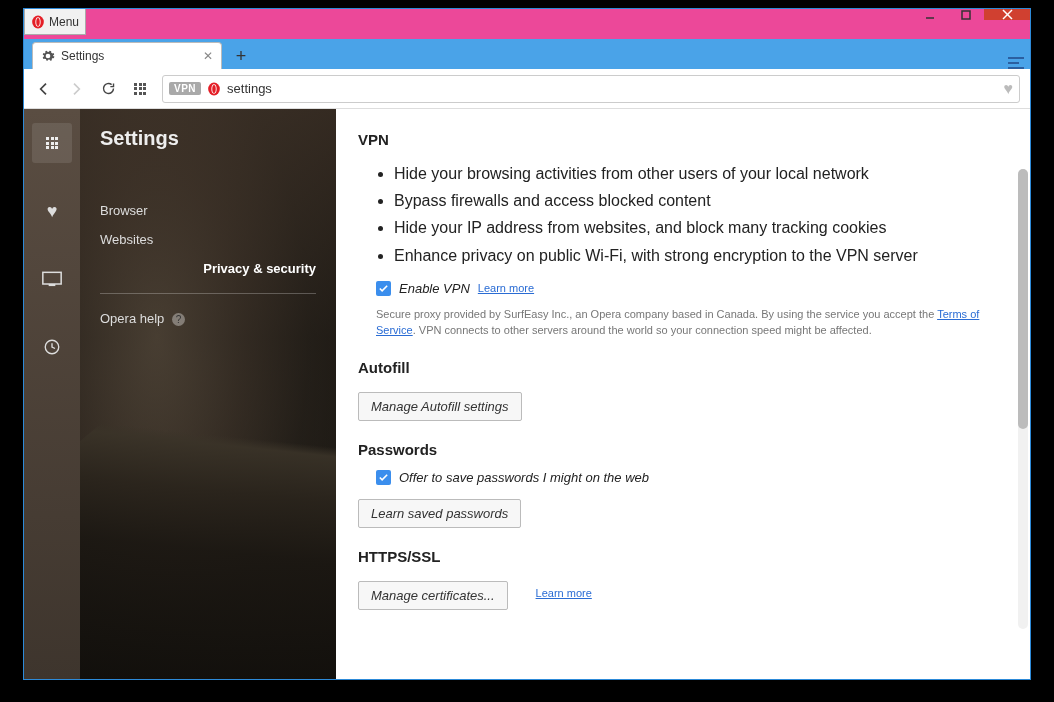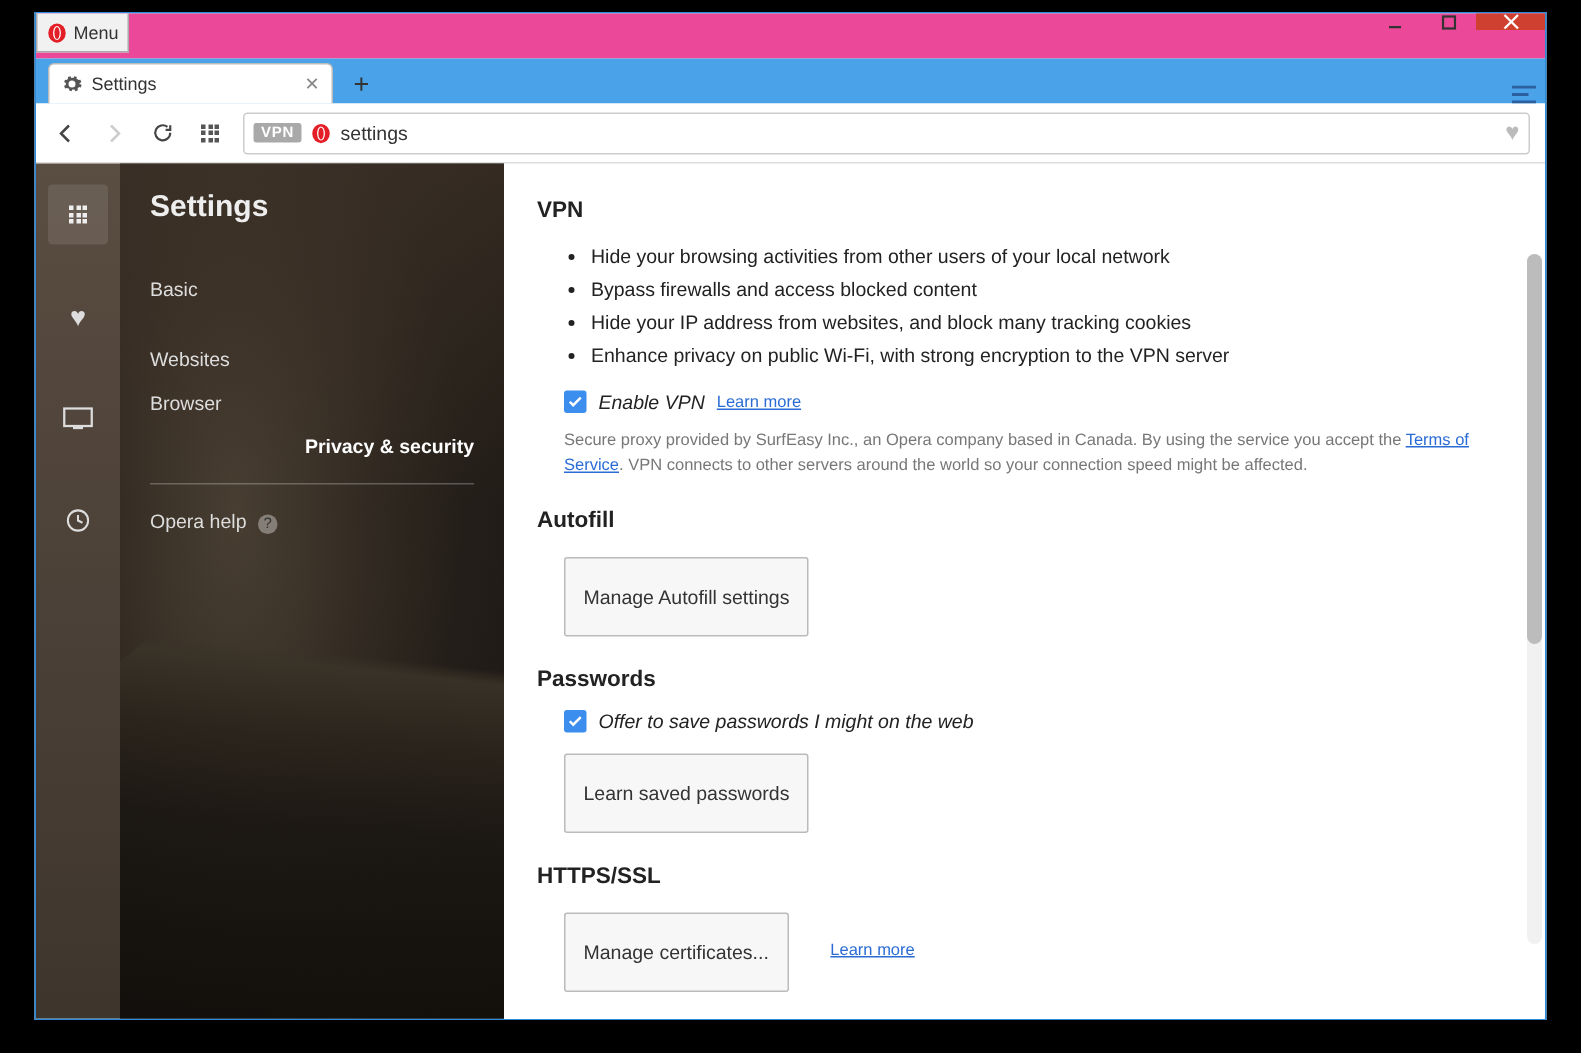--- a/index.html
+++ b/index.html
@@ -89,33 +89,33 @@
   background: rgba(255,255,255,0.35); color: #333; font-size: 10px; align-items: center; justify-content: center; margin-left: 4px;
 }
 
 
 .main {
   flex: 1; background: #fff; overflow-y: auto; padding: 22px 30px 30px 22px; position: relative;
 }
 .main h2 { font-size: 15px; font-weight: 600; color: #222; margin-bottom: 12px; margin-top: 20px; }
 .main h2:first-child { margin-top: 0; }
 .main ul { list-style: disc; padding-left: 36px; margin-bottom: 12px; }
-.main ul li { font-size: 13px; color: #222; line-height: 1.7; }
+.main ul li { font-size: 16px; color: #222; line-height: 1.7; }
 .row { display: flex; align-items: center; gap: 8px; margin-left: 18px; margin-bottom: 10px; }
 .cb {
   width: 15px; height: 15px; background: #3b8eed; border-radius: 2px; display: flex; align-items: center; justify-content: center;
 }
 .cb svg { width: 11px; height: 11px; }
 .row-label { font-size: 13px; color: #222; font-style: italic; }
 .link { color: #2a6cd4; text-decoration: underline; font-size: 11px; cursor: pointer; }
 .fineprint { font-size: 11px; color: #777; margin-left: 18px; line-height: 1.5; margin-bottom: 12px; }
 .fineprint .link { font-size: 11px; }
 .btn {
-  margin-left: 18px; margin-top: 4px; padding: 18px 12px; font-size: 13px; color: #333;
-  background: #f7f7f7; border: 1px solid #bbb; border-radius: 2px; cursor: pointer;
+  margin-top: 4px; padding: 6px 12px; font-size: 13px; color: #333;
+  background: #f7f7f7; border: 1px solid #bbb; border-radius: 2px; cursor: pointer; font-style: italic;
 }
 .btn-row { display: flex; align-items: center; gap: 28px; margin-top: 4px; }
 
 
 .scroll-track { position: absolute; right: 2px; top: 60px; width: 10px; height: 460px; background: #f1f1f1; border-radius: 5px; }
 .scroll-thumb { position: absolute; right: 2px; top: 60px; width: 10px; height: 260px; background: #bcbcbc; border-radius: 5px; }
 
 .grid-icon { display: grid; grid-template-columns: repeat(3,3px); gap: 1.5px; }
 .grid-icon span { width: 3px; height: 3px; background: currentColor; }
 </style>
@@ -242,24 +242,23 @@
           <svg width="18" height="18" viewBox="0 0 24 24">
             <circle cx="12" cy="12" r="9" fill="none" stroke="#ddd" stroke-width="1.8"></circle>
             <path d="M12 7v5l4 2" fill="none" stroke="#ddd" stroke-width="1.8"></path>
           </svg>
         </div>
     </div>
 
     <div class="navpanel">
       <div class="nav-inner">
         <div class="nav-title">Settings</div>
-        <div class="nav-item">Basic</div>
         <div style="height:18px"></div>
+        <div class="nav-item">Browser</div>
         <div class="nav-item">Websites</div>
-        <div class="nav-item">Browser</div>
         <div class="nav-item sel">Privacy &amp; security</div>
         <div class="nav-sep"></div>
         <div class="nav-item">
           <span>Opera help</span>
           <span class="help-q">?</span>
         </div>
       </div>
     </div>
 
     <div class="main">

